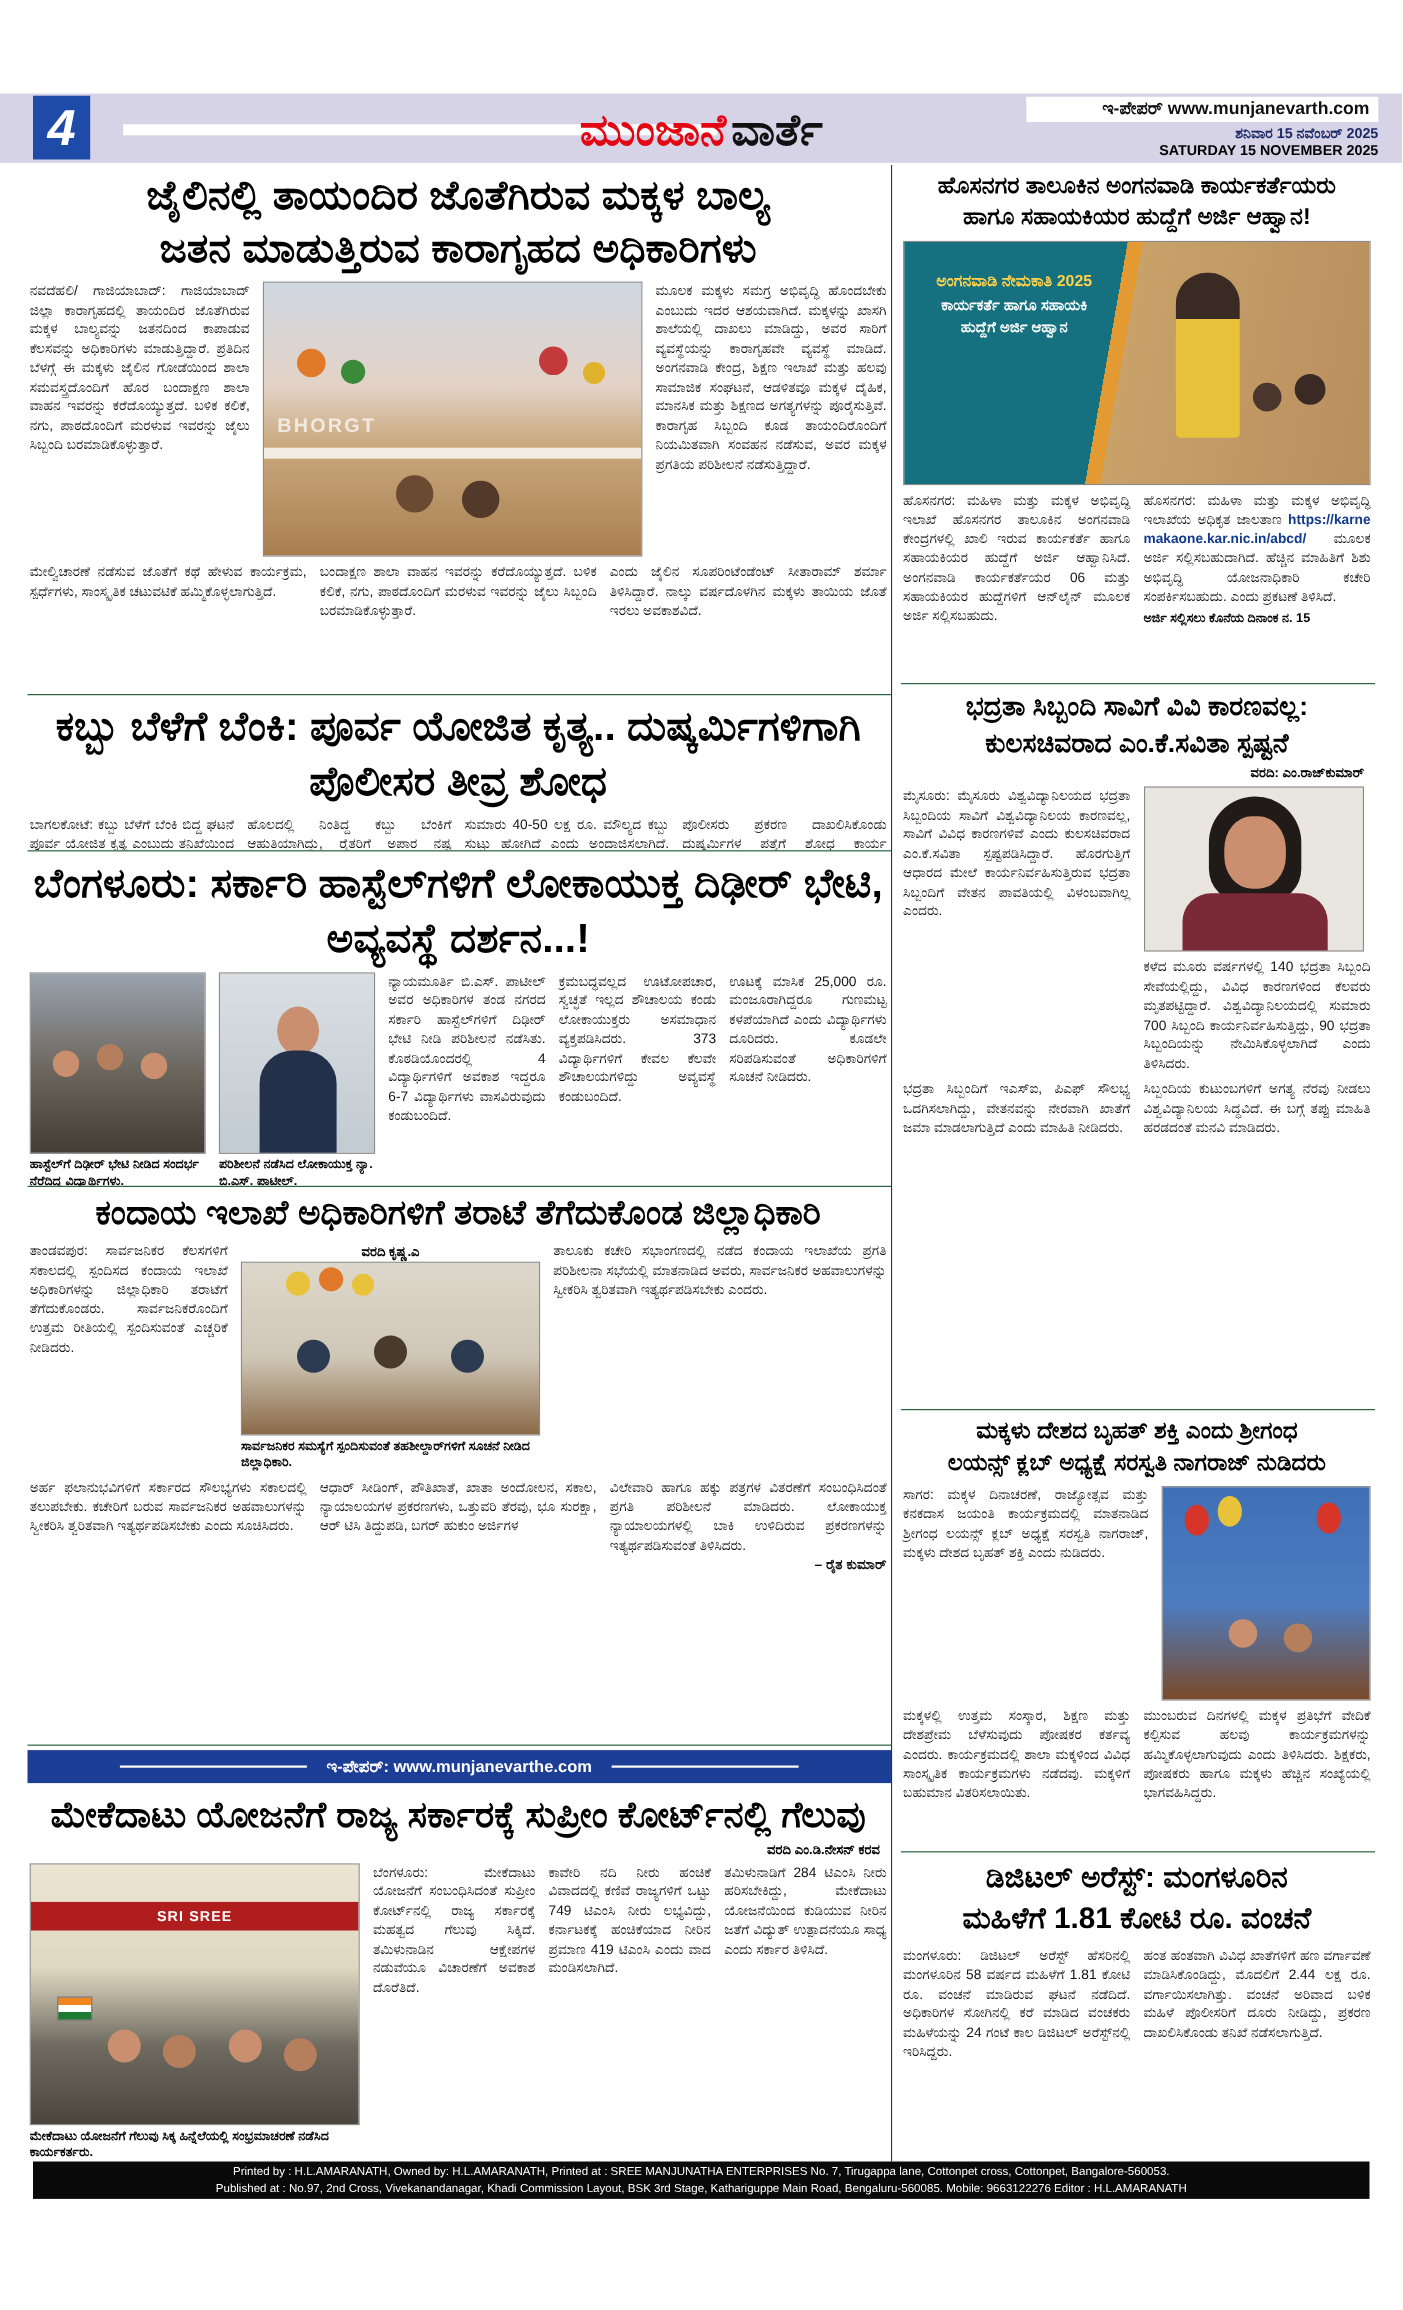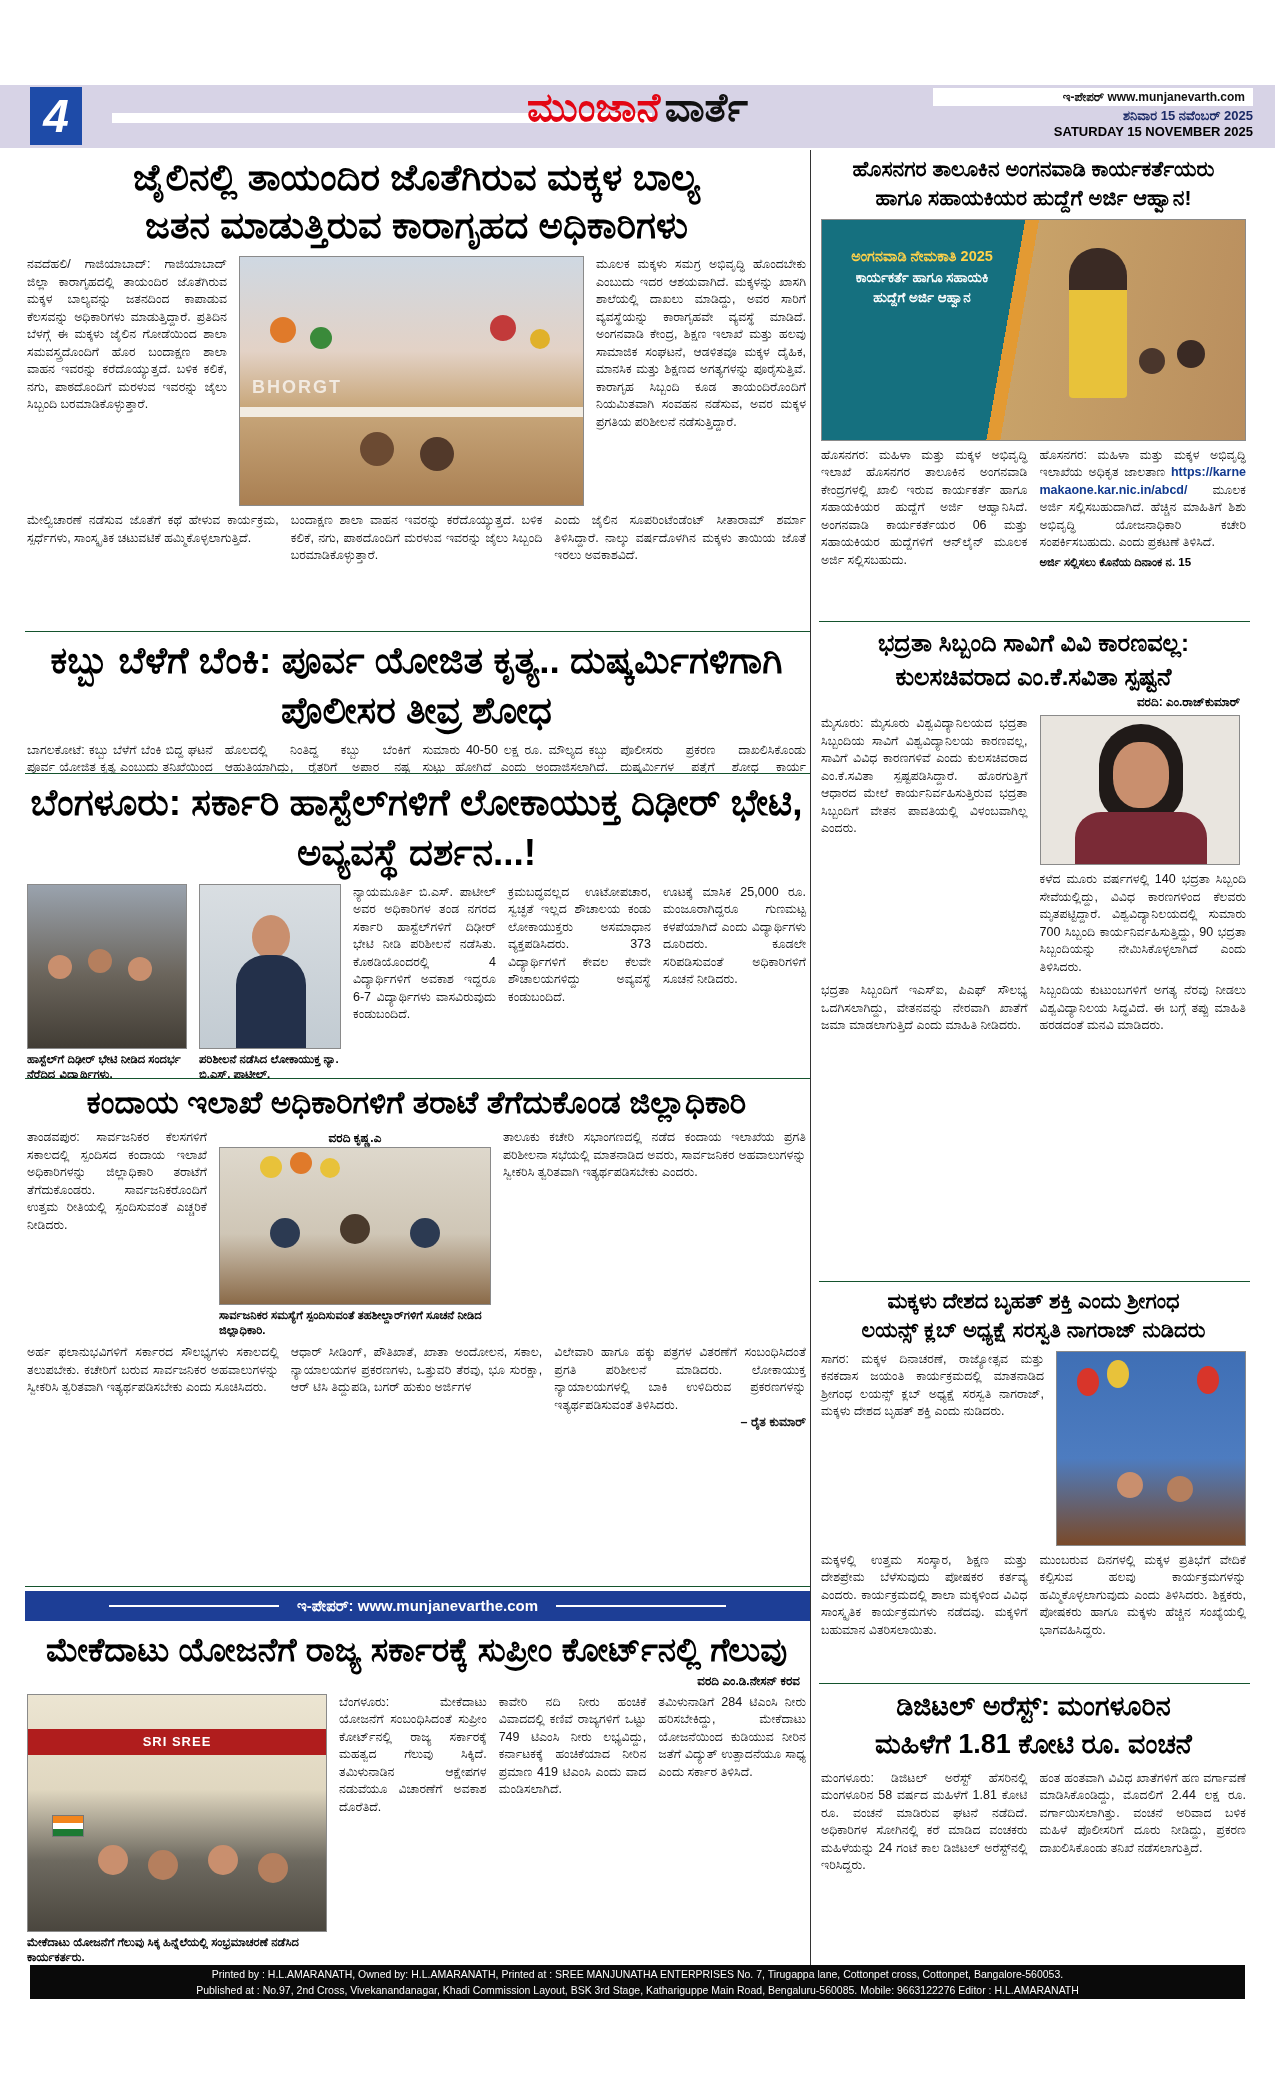--- a/index.html
+++ b/index.html
@@ -4,26 +4,26 @@
 <style>
   html,body{margin:0;padding:0;background:#ffffff;}
   body{font-family:"Liberation Sans","DejaVu Sans",sans-serif;color:#1a1a1a;}
   .page{width:1275px;height:2100px;margin:0 auto;position:relative;background:#fff;overflow:hidden;}
 
   
   .masthead{position:absolute;left:0;top:85px;width:1275px;height:63px;background:#d7d3e6;}
   .pagenum{position:absolute;left:30px;top:2px;width:52px;height:58px;background:#1e4ba8;color:#fff;
            font-size:46px;font-weight:bold;display:flex;align-items:center;justify-content:center;font-style:italic;}
   .mast-strip{position:absolute;left:112px;top:28px;width:540px;height:10px;background:#fff;}
-  .mast-title{position:absolute;left:0;top:2px;width:1275px;text-align:center;line-height:1;}
+  .mast-title{position:absolute;left:0;top:14px;width:1275px;text-align:center;line-height:1;}
   .mast-title .t-red{color:#e30613;font-size:40px;font-weight:bold;}
   .mast-title .t-black{color:#111;font-size:40px;font-weight:bold;}
   .mast-sub{position:absolute;left:0;top:44px;width:1275px;text-align:center;font-size:12px;font-weight:bold;color:#222;}
   .mast-right{position:absolute;right:22px;top:3px;width:320px;text-align:right;}
-  .epaper-box{background:#fff;padding:2px 8px;font-size:12px;font-weight:bold;color:#111;display:block;}
+  .epaper-box{background:#fff;padding:2px 8px;font-size:16px;font-weight:bold;color:#111;display:block;}
   .date-kn{font-size:13px;font-weight:bold;color:#1b2a66;margin-top:2px;}
   .date-en{font-size:13px;font-weight:bold;color:#000;}
 
   
   .main{position:absolute;left:25px;top:150px;width:1225px;height:1815px;display:flex;}
   .col-left{width:785px;}
   .col-right{width:440px;border-left:1px solid #333;padding-left:8px;box-sizing:border-box;}
 
   .art{border-bottom:1px solid #14532d;padding:4px 4px 6px 2px;overflow:hidden;box-sizing:border-box;}
   .art:last-child{border-bottom:none;}

